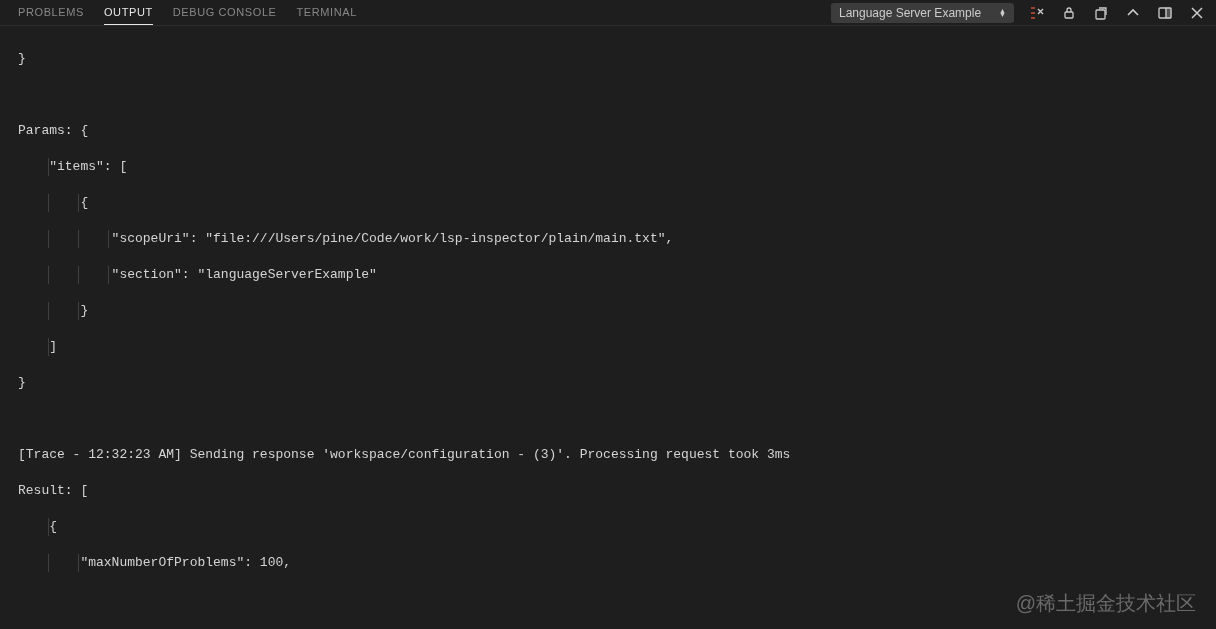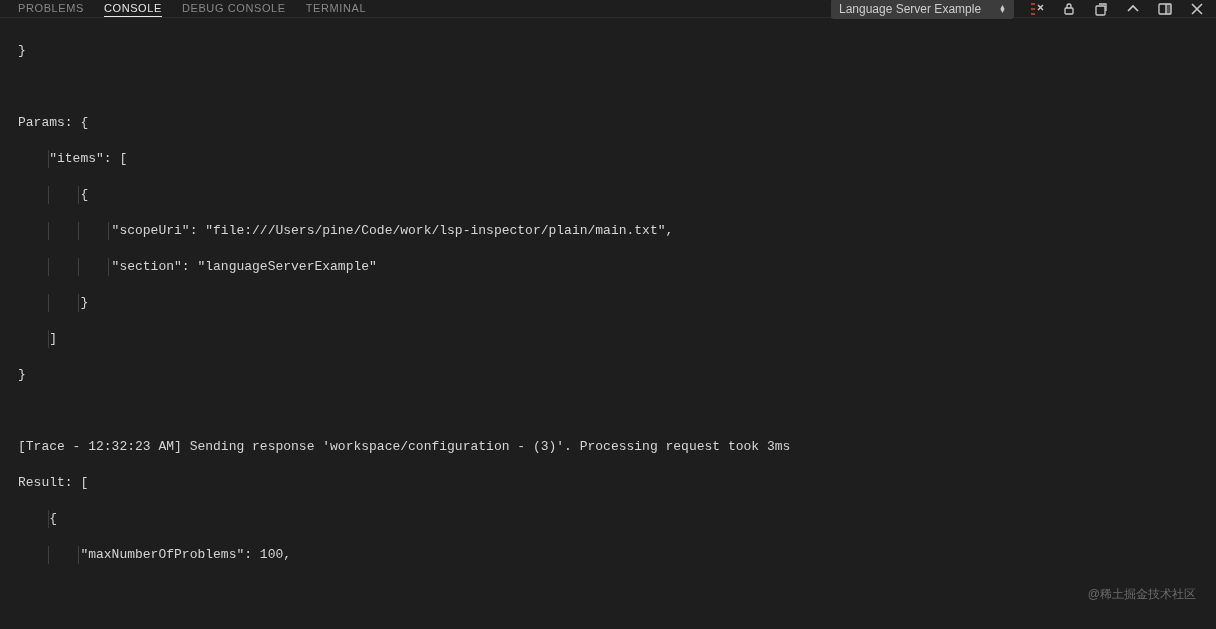--- a/index.html
+++ b/index.html
@@ -10,21 +10,21 @@
       color: #cccccc;
       font-family: -apple-system, BlinkMacSystemFont, "Segoe UI", sans-serif;
       font-size: 13px;
       overflow: hidden;
       position: relative;
     }
     .panel-header {
       display: flex;
       align-items: center;
       justify-content: space-between;
-      height: 18px;
+      height: 26px;
       border-bottom: 1px solid #2d2d2d;
       padding: 0 10px 0 18px;
     }
     .tabs {
       display: flex;
       gap: 20px;
       align-items: center;
       height: 100%;
     }
     .tab {
@@ -90,34 +90,34 @@
       position: absolute;
       width: 1px;
       background: #404040;
       top: 0;
       bottom: 0;
     }
     .underlined {
     }
     .watermark {
       position: absolute;
-      bottom: 26px;
+      bottom: 12px;
       right: 20px;
       color: #6a6a6a;
-      font-size: 12px;
+      font-size: 20px;
       font-family: -apple-system, sans-serif;
     }
   </style>
 </head>
 <body>
 
 <div class="panel-header">
   <div class="tabs">
     <div class="tab">PROBLEMS</div>
-    <div class="tab active">CONSOLE</div>
+    <div class="tab active">OUTPUT</div>
     <div class="tab">DEBUG CONSOLE</div>
     <div class="tab">TERMINAL</div>
   </div>
   <div class="header-actions">
     <div class="dropdown">
       <span>Language Server Example</span>
       <span class="dropdown-arrows">
         <span>▲</span>
           <span>▼</span>
       </span>

